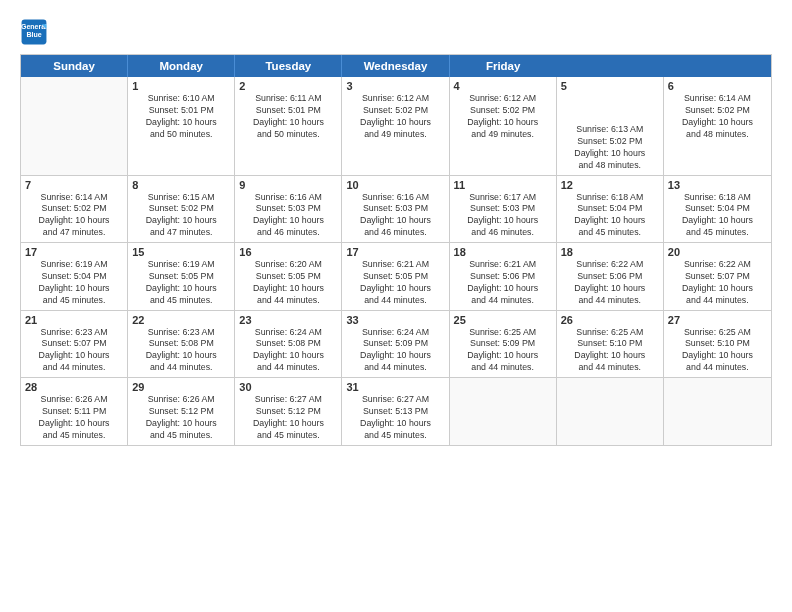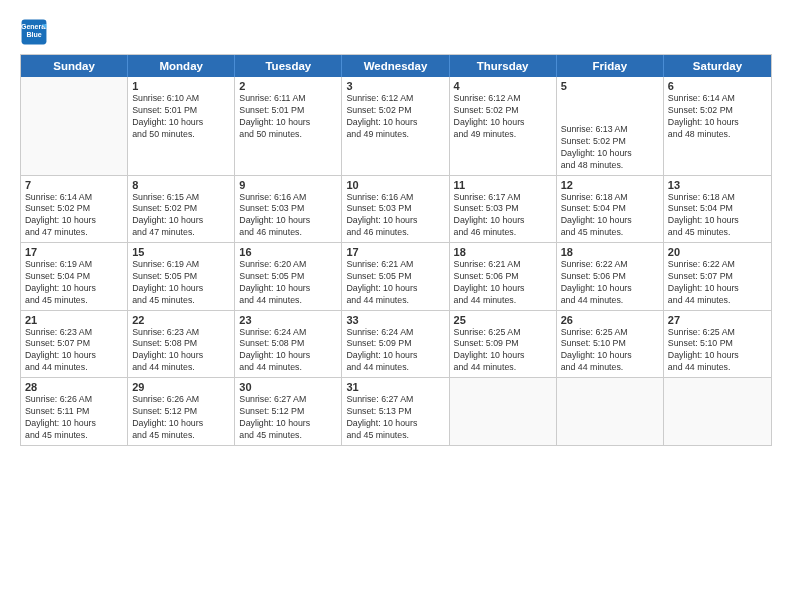--- a/index.html
+++ b/index.html
@@ -101,20 +101,21 @@
       font-size: 11px;
       font-weight: bold;
       color: #333;
       display: block;
       margin-bottom: 1px;
     }
     .cell-text {
       font-size: 8.8px;
       line-height: 1.35;
       color: #333;
+      text-align: center;
     }
   </style>
 </head>
 <body>
 
 <div class="page">
   <div class="header">
     <div class="logo">
       <svg class="logo-icon" viewBox="0 0 36 36">
         <rect x="2" y="2" width="32" height="32" rx="4" fill="#1a6fba"></rect>
@@ -132,23 +133,21 @@
       <div class="cal-subtitle"></div>
     </div>
   </div>
 
   <div class="calendar">
     <div class="cal-head-row">
     <div class="cal-head-cell">Sunday</div>
         <div class="cal-head-cell">Monday</div>
         <div class="cal-head-cell">Tuesday</div>
         <div class="cal-head-cell">Wednesday</div>
-        <div class="cal-head-cell">Thursday</div>
         <div class="cal-head-cell">Friday</div>
-        <div class="cal-head-cell">Saturday</div>
       </div>
     <div class="cal-body">
     <div class="cal-row">
           <div class="cal-cell empty"></div>
           <div class="cal-cell">
             <span class="day-number">1</span>
             <div class="cell-text" style="white-space: pre-line;">Sunrise: 6:10 AM
 Sunset: 5:01 PM
 Daylight: 10 hours
 and 50 minutes.</div>

